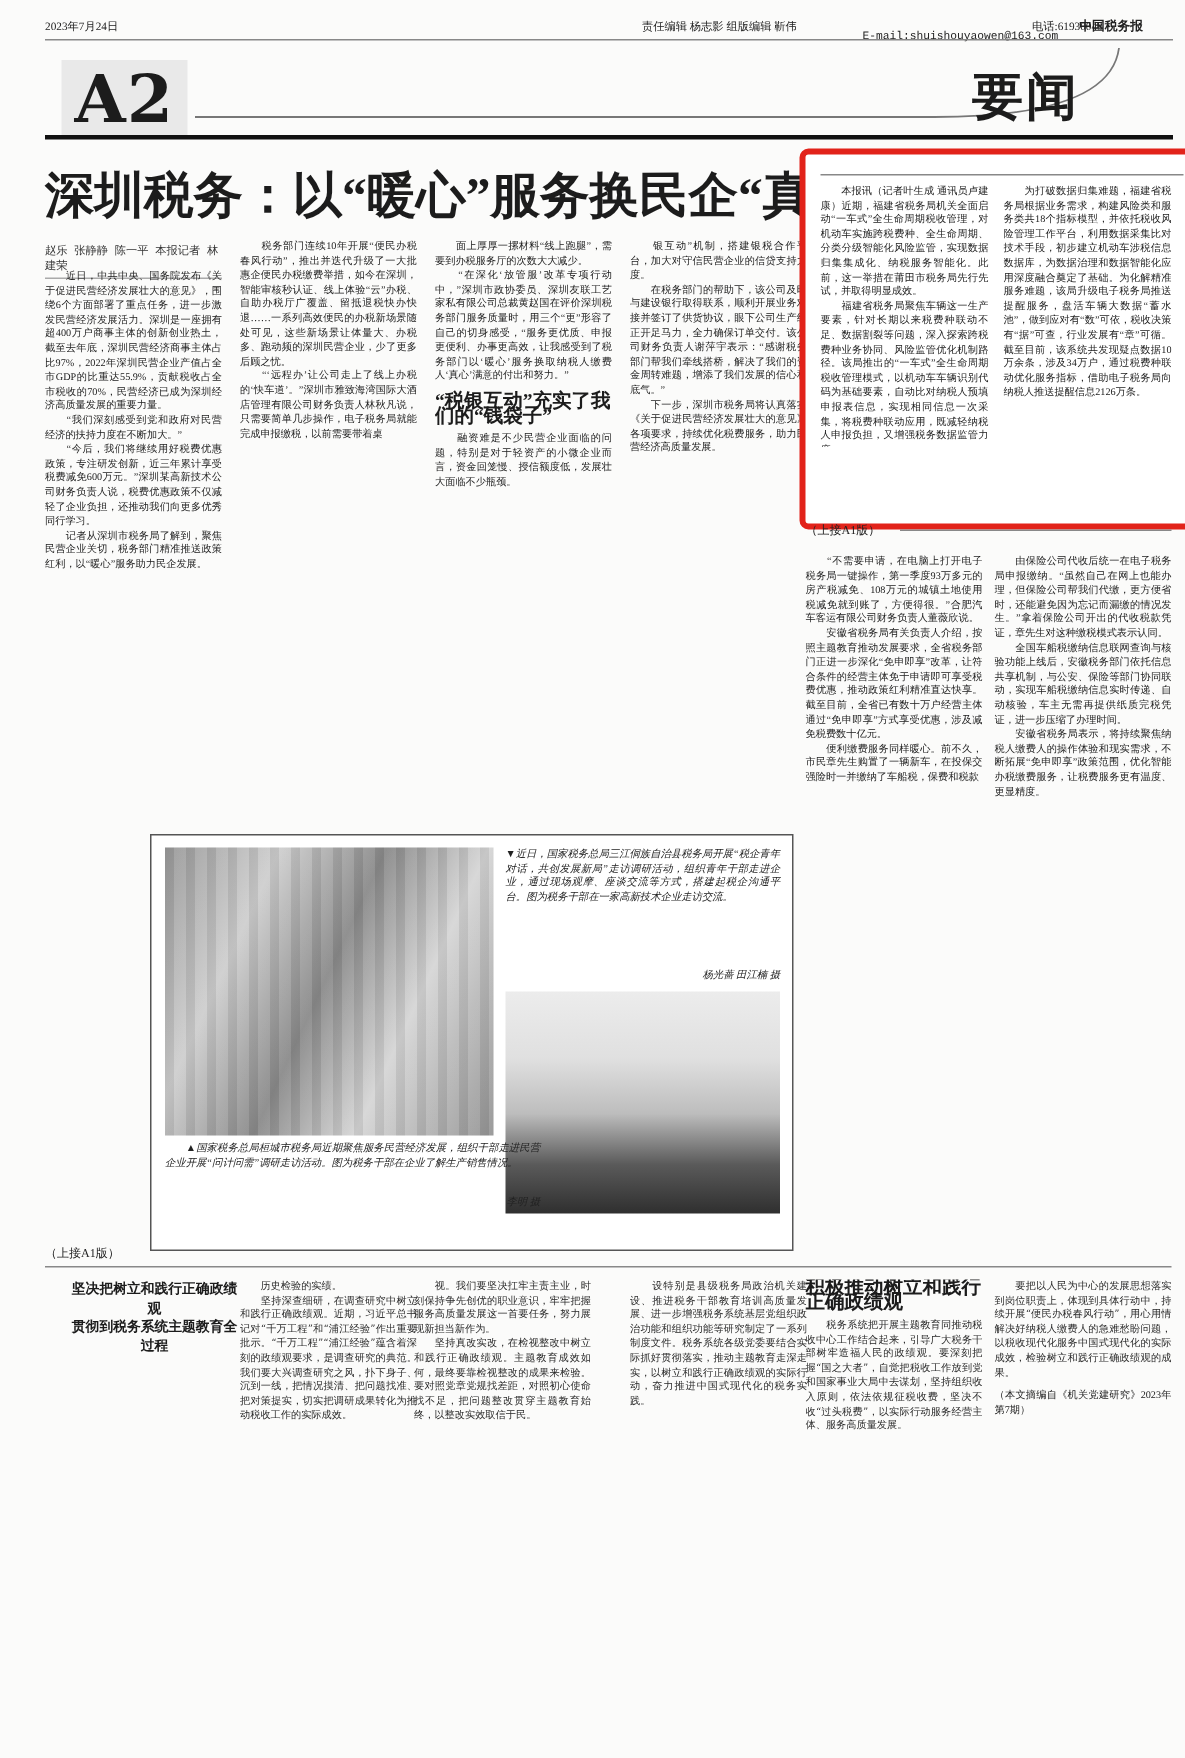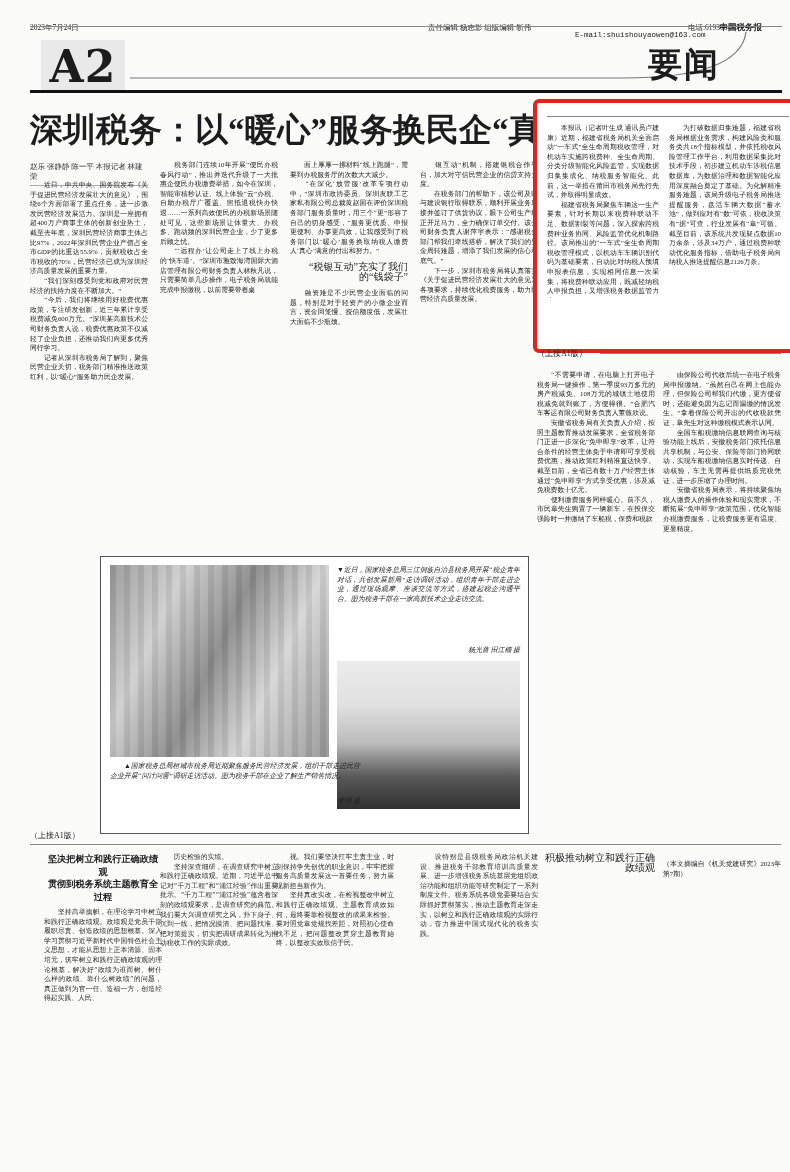--- a/index.html
+++ b/index.html
@@ -1,31 +1,31 @@
 <!DOCTYPE html>
 <html><head>
 <meta charset="utf-8">
 <style>
   html,body{margin:0;padding:0;}
   body{width:790px;height:1172px;position:relative;background:#fbfbfa;overflow:hidden;
        font-family:"Liberation Serif","DejaVu Serif",serif;color:#1c1c1c;}
   .abs{position:absolute;}
-  .topbar{font-size:7.5px;color:#222;margin-top:10px;}
+  .topbar{font-size:7.5px;color:#222;}
   .rule{background:#111;}
   .thin{background:#888;height:1px;}
   .a2box{background:#e9e9e9;font-weight:bold;font-size:44px;letter-spacing:1px;
          display:flex;align-items:center;justify-content:center;font-family:"DejaVu Serif",serif;}
   .section{font-weight:bold;font-size:34px;letter-spacing:2px;}
   .headline{font-weight:bold;font-size:33px;letter-spacing:0px;white-space:nowrap;
             font-family:"Liberation Serif",serif;}
   .byline{font-size:7.5px;color:#333;border-bottom:1px solid #aaa;padding-bottom:3px;}
   .col{font-size:6.8px;line-height:9.6px;text-align:justify;white-space:pre-line;
        overflow:hidden;color:#222;}
   .kai{font-family:"DejaVu Serif",serif;color:#2a2a2a;}
-  .subhead{font-weight:normal;font-size:10px;line-height:10px;text-align:right;margin:6px 0;
+  .subhead{font-weight:bold;font-size:13px;line-height:10px;text-align:left;margin:6px 0;
            white-space:normal;}
   .photo{background-size:cover;}
   .caption{font-size:6.9px;line-height:9.5px;text-align:justify;white-space:pre-line;
            font-style:italic;color:#222;}
   .credit{font-size:6.9px;text-align:right;font-style:italic;color:#222;margin-top:2px;}
   .redbox{border:4px solid #e2231a;border-radius:6px;background:#fff;}
   .boxhead{font-weight:bold;font-size:15.5px;letter-spacing:0.5px;
            font-family:"Liberation Sans",sans-serif;color:#111;}
   .contlabel{font-size:8px;color:#222;}
   .bandhead{font-weight:bold;font-size:9.2px;line-height:12.5px;text-align:center;
@@ -44,21 +44,21 @@
 <div class="abs thin" style="left:30px;top:26px;width:752px;"></div>
 
 <div class="abs a2box" style="left:30px;top:40px;width:84px;height:52px;margin-left:11px;">A2</div>
 <svg class="abs" style="left:128px;top:30px;" width="632" height="62" viewBox="0 0 632 62">
   <path d="M2,48 H495 Q612,48 618,2" stroke="#777" stroke-width="1.2" fill="none"></path>
 </svg>
 <div class="abs section" style="left:648px;top:42px;">要闻</div>
 <div class="abs rule" style="left:30px;top:90px;width:752px;height:3px;"></div>
 
 <div class="abs headline" style="left:30px;top:108px;">深圳税务：以“暖心”服务换民企“真心”满意</div>
-<div class="abs byline" style="left:30px;top:162px;width:118px;">赵乐 张静静 陈一平 本报记者 林建荣</div>
+<div class="abs byline" style="left:30px;top:162px;width:118px;font-family:Liberation Mono, monospace;">赵乐 张静静 陈一平 本报记者 林建荣</div>
 <div class="abs col" style="left:30px;top:180px;width:118px;height:373px;">　　近日，中共中央、国务院发布《关于促进民营经济发展壮大的意见》，围绕6个方面部署了重点任务，进一步激发民营经济发展活力。深圳是一座拥有超400万户商事主体的创新创业热土，截至去年底，深圳民营经济商事主体占比97%，2022年深圳民营企业产值占全市GDP的比重达55.9%，贡献税收占全市税收的70%，民营经济已成为深圳经济高质量发展的重要力量。
 　　“我们深刻感受到党和政府对民营经济的扶持力度在不断加大。”
 　　“今后，我们将继续用好税费优惠政策，专注研发创新，近三年累计享受税费减免600万元。”深圳某高新技术公司财务负责人说，税费优惠政策不仅减轻了企业负担，还推动我们向更多优秀同行学习。
 　　记者从深圳市税务局了解到，聚焦民营企业关切，税务部门精准推送政策红利，以“暖心”服务助力民企发展。</div>
 <div class="abs col" style="left:160px;top:160px;width:118px;height:393px;">　　税务部门连续10年开展“便民办税春风行动”，推出并迭代升级了一大批惠企便民办税缴费举措，如今在深圳，智能审核秒认证、线上体验“云”办税、自助办税厅广覆盖、留抵退税快办快退……一系列高效便民的办税新场景随处可见，这些新场景让体量大、办税多、跑动频的深圳民营企业，少了更多后顾之忧。
 　　“‘远程办’让公司走上了线上办税的‘快车道’。”深圳市雅致海湾国际大酒店管理有限公司财务负责人林秋凡说，只需要简单几步操作，电子税务局就能完成申报缴税，以前需要带着桌
 　　</div>
 <div class="abs" style="left:290px;top:160px;width:118px;height:393px;overflow:hidden;">
   <div class="col" style="width:118px;">　　面上厚厚一摞材料“线上跑腿”，需要到办税服务厅的次数大大减少。
 　　“在深化‘放管服’改革专项行动中，”深圳市政协委员、深圳友联工艺家私有限公司总裁黄赵国在评价深圳税务部门服务质量时，用三个“更”形容了自己的切身感受，“服务更优质、申报更便利、办事更高效，让我感受到了税务部门以‘暖心’服务换取纳税人缴费人‘真心’满意的付出和努力。”</div>
@@ -99,25 +99,26 @@
 <div class="abs col" style="left:663px;top:370px;width:118px;height:468px;">　　由保险公司代收后统一在电子税务局申报缴纳。“虽然自己在网上也能办理，但保险公司帮我们代缴，更方便省时，还能避免因为忘记而漏缴的情况发生。”拿着保险公司开出的代收税款凭证，章先生对这种缴税模式表示认同。
 　　全国车船税缴纳信息联网查询与核验功能上线后，安徽税务部门依托信息共享机制，与公安、保险等部门协同联动，实现车船税缴纳信息实时传递、自动核验，车主无需再提供纸质完税凭证，进一步压缩了办理时间。
 　　安徽省税务局表示，将持续聚焦纳税人缴费人的操作体验和现实需求，不断拓展“免申即享”政策范围，优化智能办税缴费服务，让税费服务更有温度、更显精度。</div>
 
 <div class="abs contlabel" style="left:30px;top:830px;">（上接A1版）</div>
 <div class="abs thin" style="left:30px;top:844px;width:751px;"></div>
 
 <div class="abs" style="left:44px;top:853px;width:118px;height:308px;overflow:hidden;">
   <div class="bandhead">坚决把树立和践行正确政绩观</div>
   <div class="bandhead" style="margin-top:-5px;">贯彻到税务系统主题教育全过程</div>
-  <div class="col kai" style="width:118px;">　　坚持高举旗帜，在理论学习中树立和践行正确政绩观。政绩观是党员干部履职尽责、创造政绩的思想根基。深入学习贯彻习近平新时代中国特色社会主义思想，才能从思想上正本清源、固本培元，筑牢树立和践行正确政绩观的理论根基，解决好“政绩为谁而树、树什么样的政绩、靠什么树政绩”的问题，真正做到为官一任、造福一方，创造经得起实践、人民、</div>
 </div>
 <div class="abs col kai" style="left:160px;top:853px;width:118px;height:308px;">　　历史检验的实绩。
 　　坚持深查细研，在调查研究中树立和践行正确政绩观。近期，习近平总书记对“千万工程”和“浦江经验”作出重要批示。“千万工程”“浦江经验”蕴含着深刻的政绩观要求，是调查研究的典范。我们要大兴调查研究之风，扑下身子、沉到一线，把情况摸清、把问题找准、把对策提实，切实把调研成果转化为推动税收工作的实际成效。</div>
 <div class="abs col kai" style="left:276px;top:853px;width:118px;height:308px;">　　视。我们要坚决扛牢主责主业，时刻保持争先创优的职业意识，牢牢把握服务高质量发展这一首要任务，努力展现新担当新作为。
 　　坚持真改实改，在检视整改中树立和践行正确政绩观。主题教育成效如何，最终要靠检视整改的成果来检验。要对照党章党规找差距，对照初心使命找不足，把问题整改贯穿主题教育始终，以整改实效取信于民。</div>
 <div class="abs col kai" style="left:420px;top:853px;width:118px;height:308px;">　　设特别是县级税务局政治机关建设、推进税务干部教育培训高质量发展、进一步增强税务系统基层党组织政治功能和组织功能等研究制定了一系列制度文件。税务系统各级党委要结合实际抓好贯彻落实，推动主题教育走深走实，以树立和践行正确政绩观的实际行动，奋力推进中国式现代化的税务实践。</div>
 <div class="abs" style="left:537px;top:853px;width:118px;height:308px;overflow:hidden;">
   <div class="subhead" style="margin-top:0;">积极推动树立和践行正确政绩观</div>
+  <div class="col kai" style="width:118px;">　　税务系统把开展主题教育同推动税收中心工作结合起来，引导广大税务干部树牢造福人民的政绩观。要深刻把握“国之大者”，自觉把税收工作放到党和国家事业大局中去谋划，坚持组织收入原则，依法依规征税收费，坚决不收“过头税费”，以实际行动服务经营主体、服务高质量发展。</div>
 </div>
 <div class="abs" style="left:663px;top:853px;width:118px;height:308px;overflow:hidden;">
+  <div class="col kai" style="width:118px;">　　要把以人民为中心的发展思想落实到岗位职责上，体现到具体行动中，持续开展“便民办税春风行动”，用心用情解决好纳税人缴费人的急难愁盼问题，以税收现代化服务中国式现代化的实际成效，检验树立和践行正确政绩观的成果。</div>
   <p class="citation" style="margin:6px 0 0 0;">（本文摘编自《机关党建研究》2023年第7期）</p>
 </div>
 
 </body></html>

